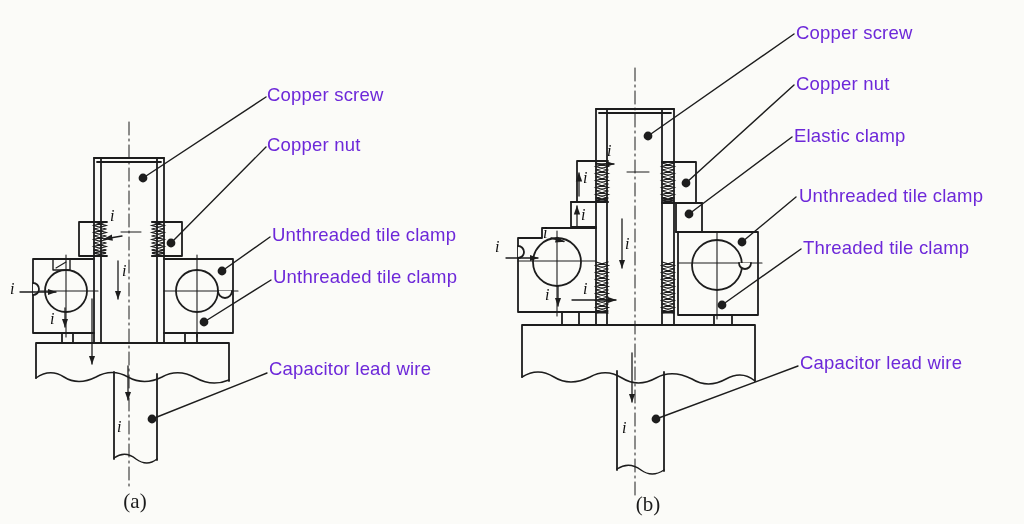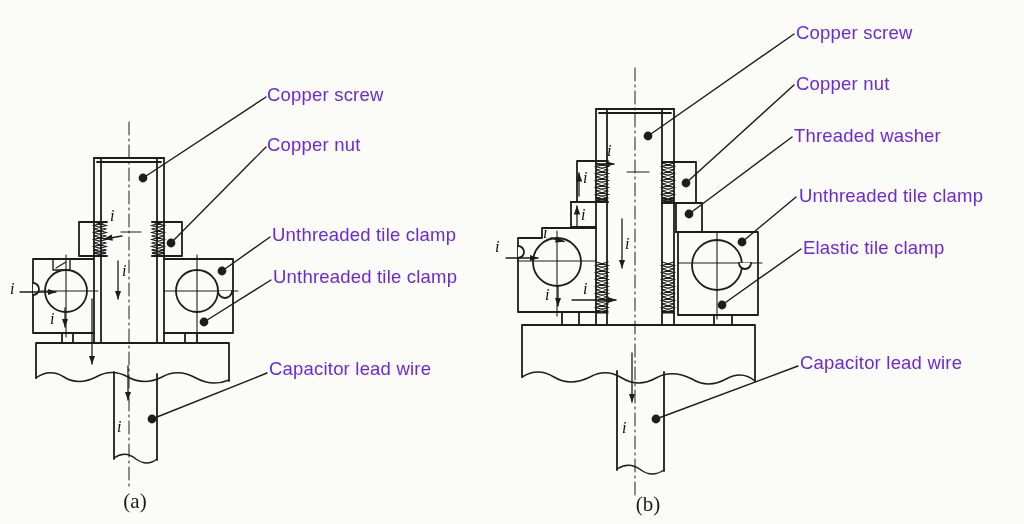--- a/index.html
+++ b/index.html
@@ -190,23 +190,23 @@
 </svg>
 
   <div class="lbl" style="left:267px;top:84px">Copper screw</div>
   <div class="lbl" style="left:267px;top:134px">Copper nut</div>
   <div class="lbl" style="left:272px;top:224px">Unthreaded tile clamp</div>
   <div class="lbl" style="left:273px;top:266px">Unthreaded tile clamp</div>
   <div class="lbl" style="left:269px;top:358px">Capacitor lead wire</div>
 
   <div class="lbl" style="left:796px;top:22px">Copper screw</div>
   <div class="lbl" style="left:796px;top:73px">Copper nut</div>
-  <div class="lbl" style="left:794px;top:125px">Threaded washer</div>
+  <div class="lbl" style="left:794px;top:125px">Elastic clamp</div>
   <div class="lbl" style="left:799px;top:185px">Unthreaded tile clamp</div>
-  <div class="lbl" style="left:803px;top:237px">Elastic tile clamp</div>
+  <div class="lbl" style="left:803px;top:237px">Threaded tile clamp</div>
   <div class="lbl" style="left:800px;top:352px">Capacitor lead wire</div>
 
   <div class="cap" style="left:113px;top:489px">(a)</div>
   <div class="cap" style="left:626px;top:492px">(b)</div>
 
   <div class="cur" style="left:110px;top:208px">i</div>
   <div class="cur" style="left:122px;top:263px">i</div>
   <div class="cur" style="left:10px;top:281px">i</div>
   <div class="cur" style="left:50px;top:311px">i</div>
   <div class="cur" style="left:117px;top:419px">i</div>

